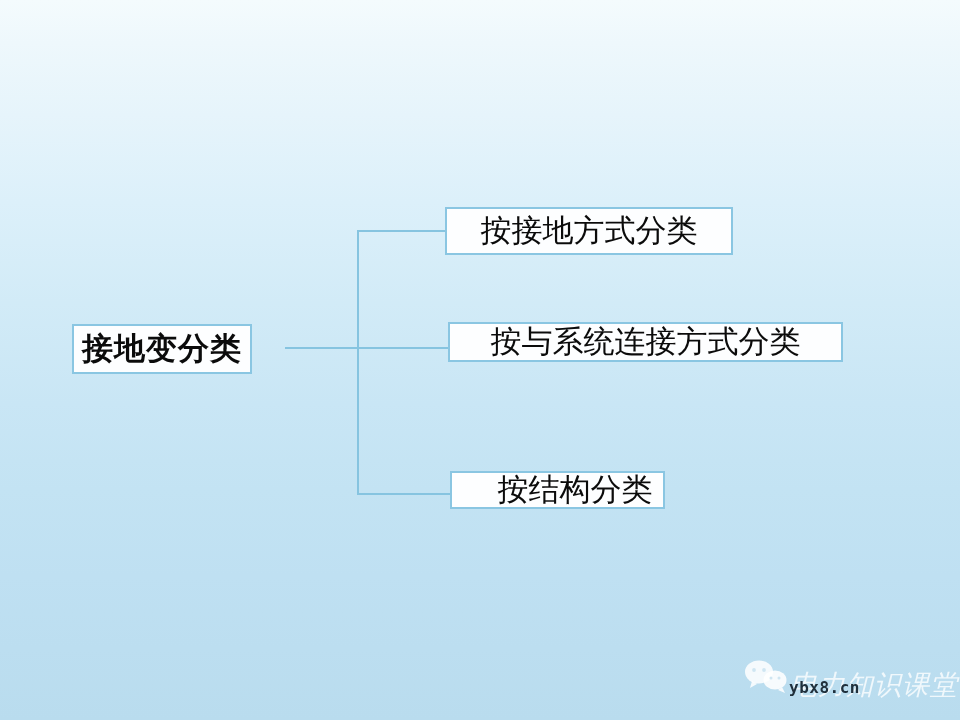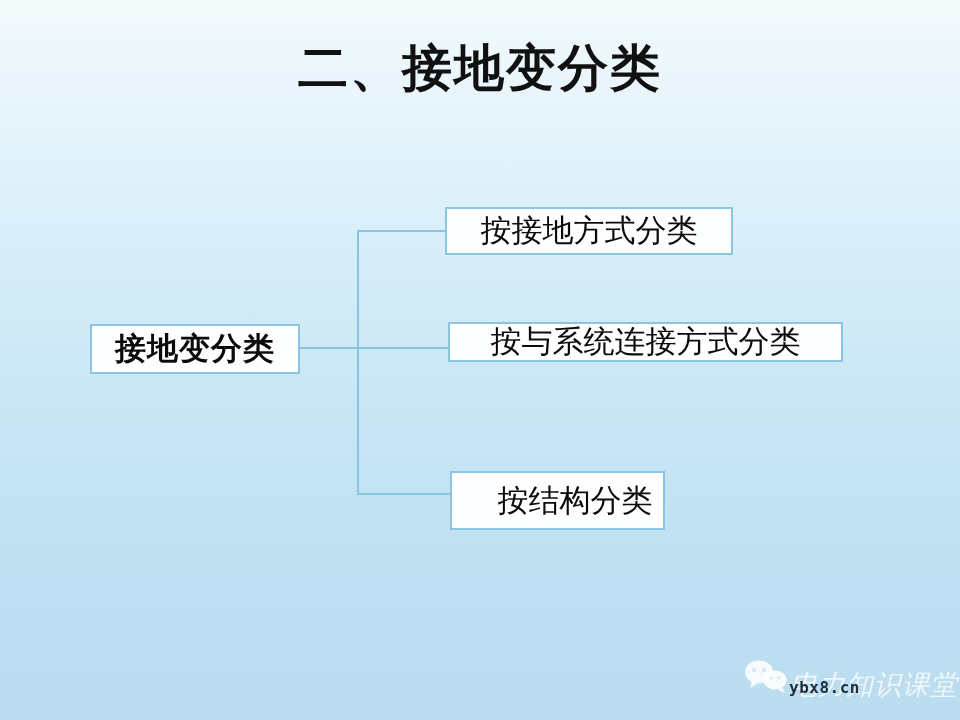--- a/index.html
+++ b/index.html
@@ -53,23 +53,23 @@
     background: #fdfeff;
     border: 2px solid #8ac6e2;
     display: flex;
     align-items: center;
     justify-content: center;
     color: #0b0b0b;
     white-space: nowrap;
     z-index: 3;
   }
   #node-root {
-    left: 90px;
+    left: 72px;
     top: 324px;
-    width: 210px;
+    width: 180px;
     height: 50px;
     font-size: 31px;
     font-weight: bold;
     letter-spacing: 1px;
   }
   #node-child-0 {
     left: 445px;
     top: 207px;
     width: 288px;
     height: 48px;
@@ -81,21 +81,21 @@
     top: 322px;
     width: 395px;
     height: 40px;
     font-size: 31px;
     font-weight: normal;
   }
   #node-child-2 {
     left: 450px;
     top: 471px;
     width: 215px;
-    height: 59px;
+    height: 38px;
     font-size: 31px;
     font-weight: normal;
     padding-left: 35px;
   }
 
   
   .conn {
     position: absolute;
     background: #86c4e0;
     z-index: 1;
@@ -148,21 +148,20 @@
     letter-spacing: 0.5px;
     white-space: nowrap;
     margin-left: 7px;
   }
 </style>
 </head>
 <body>
 
 <div id="slide">
 
-  <div id="slide-title">二、接地变分类</div>
 
   <div id="diagram">
 
     <div class="conn conn-h" id="conn-root-stem"></div>
     <div class="conn conn-v" id="conn-trunk"></div>
     <div class="conn conn-h" id="conn-branch-0"></div>
     <div class="conn conn-h" id="conn-branch-1"></div>
     <div class="conn conn-h" id="conn-branch-2"></div>
 
     <div class="node" id="node-root">接地变分类</div>

